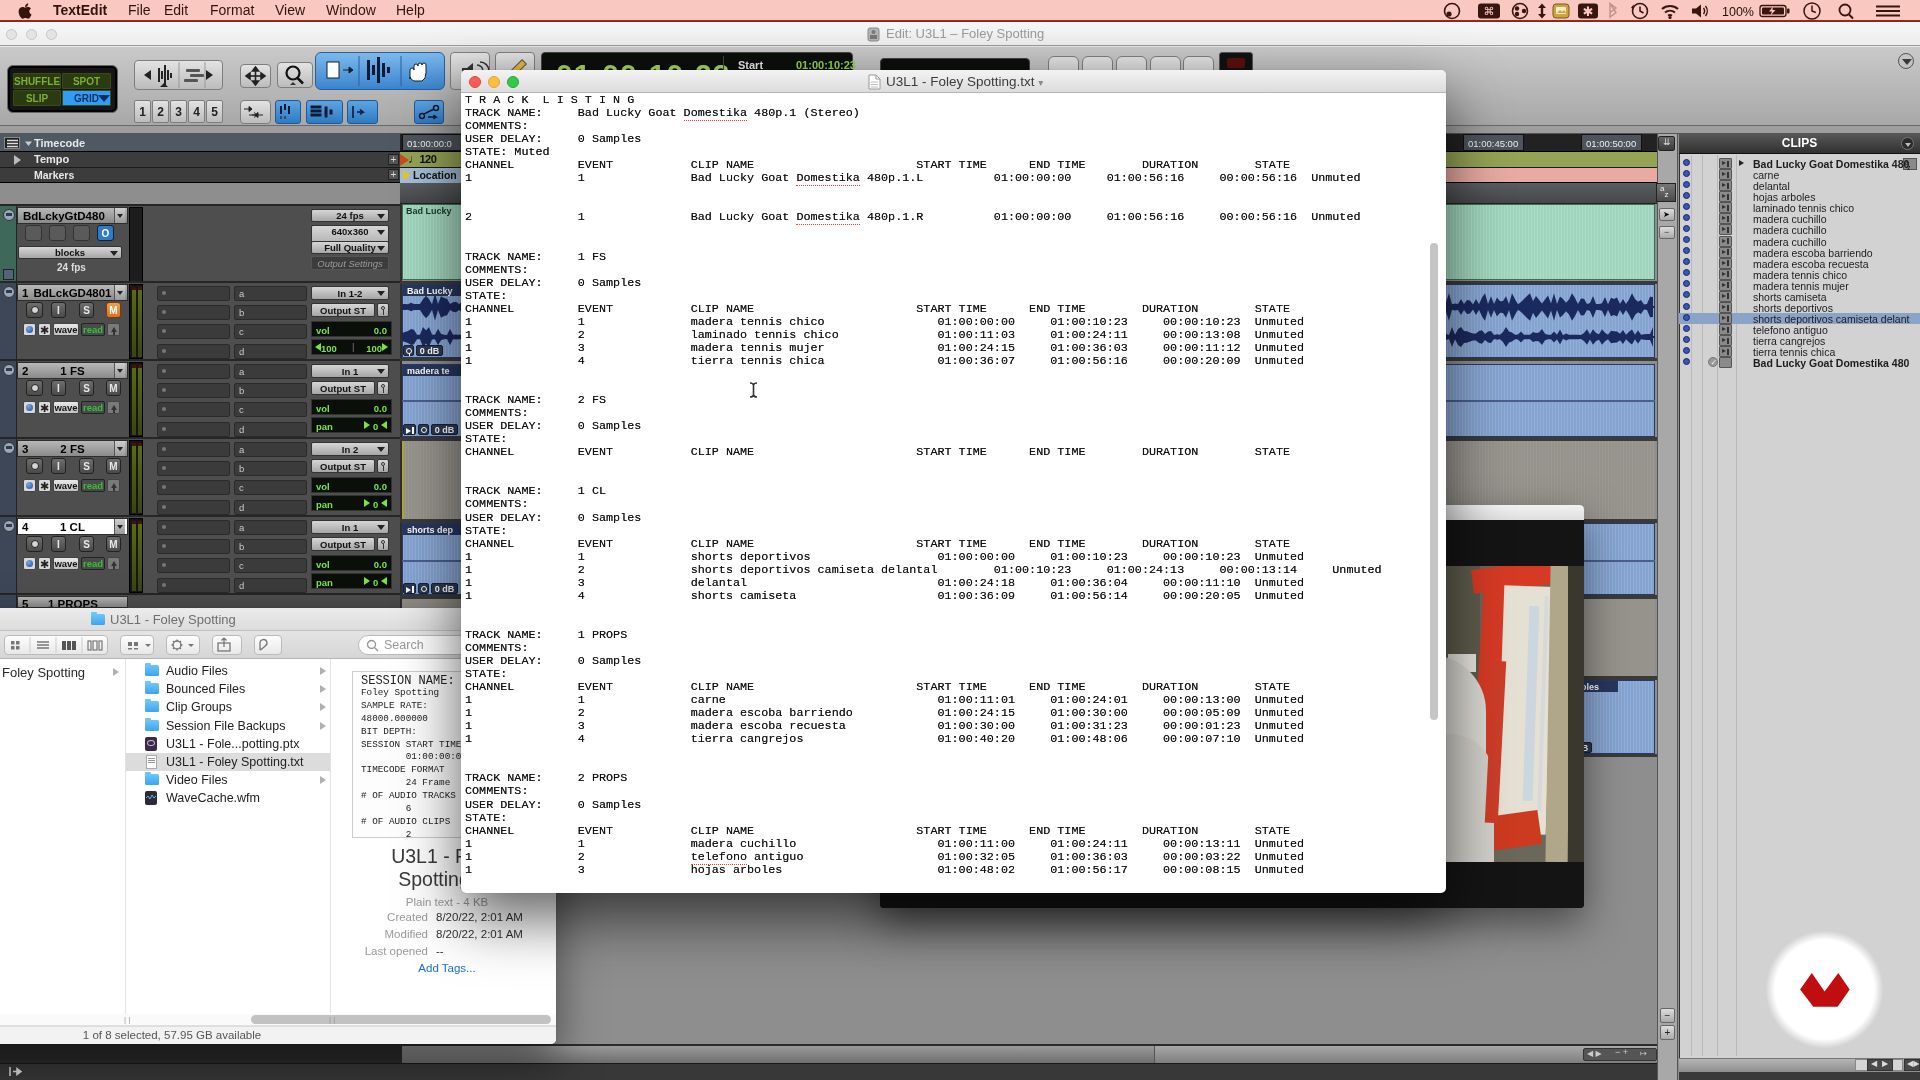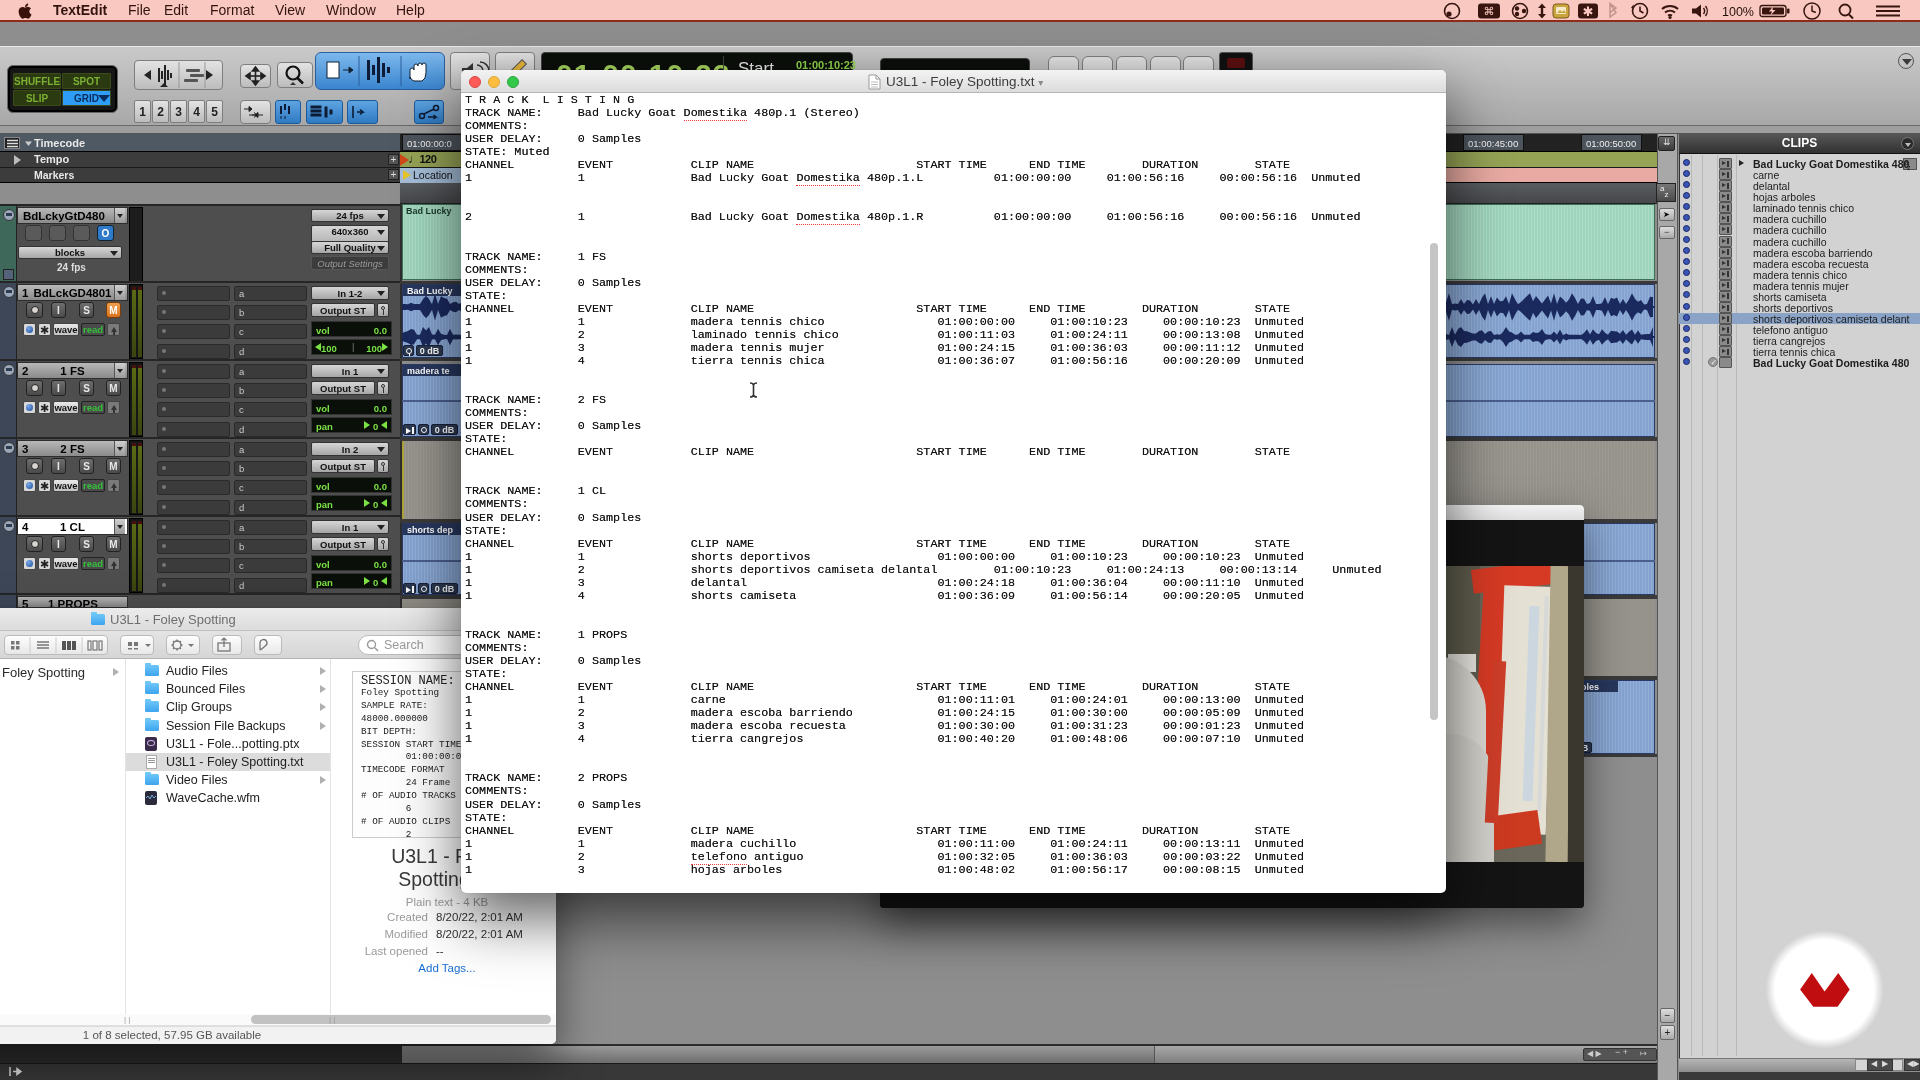--- a/index.html
+++ b/index.html
@@ -38,20 +38,32 @@
 .ficon-folder:before{content:"";position:absolute;left:0;top:-2px;width:6px;height:3px;background:#6ec6f8;border-radius:1px 1px 0 0}
 
 .tewin{left:461px;top:70px;width:985px;height:823px;background:#fff;border-radius:5px;box-shadow:0 25px 60px rgba(0,0,0,.62),0 0 1px rgba(0,0,0,.35)}
 .tetitle{position:absolute;left:0;top:0;width:100%;height:23px;background:linear-gradient(#f3f3f3,#dcdcdc);border-bottom:1px solid #b6b6b6;border-radius:5px 5px 0 0}
 pre.listing{position:absolute;left:4px;top:24px;font-family:"Liberation Mono",monospace;font-size:11.75px;line-height:13.05px;color:#111;letter-spacing:0;text-shadow:0 0 0.55px rgba(0,0,0,.65)}
 .sp{border-bottom:1.6px dotted #f03c32}
 
 .vwin{left:880px;top:505px;width:704px;height:403px;background:#1a1a1a;border-radius:4px;box-shadow:0 15px 40px rgba(0,0,0,.5)}
 </style></head><body>
 <div class="page">
+    <div class="abs pt-title">
+      <div class="tl" style="left:6px;background:#e4e4e4;border:1px solid #c6c6c6"></div>
+      <div class="tl" style="left:26px;background:#e4e4e4;border:1px solid #c6c6c6"></div>
+      <div class="tl" style="left:46px;background:#e4e4e4;border:1px solid #c6c6c6"></div>
+      <div class="abs" style="left:10px;top:33px;width:5px;height:5px;border-radius:50%;background:#555"></div>
+      <svg class="abs" style="left:867px;top:5px" width="13" height="15">
+        <rect x="1" y="1" width="11" height="13" rx="2" fill="#b5b5b5" stroke="#8a8a8a"></rect>
+        <circle cx="6.5" cy="5" r="2" fill="#777"></circle>
+        <rect x="3" y="8" width="7" height="4" fill="#777"></rect>
+      </svg>
+      <div class="pt-title-text" style="left:886px">Edit: U3L1 – Foley Spotting</div>
+    </div>
     <div class="abs toolbar">
       <div class="abs" style="left:0;top:0;width:1920px;height:1px;background:#e8e8e8"></div>
       <div class="abs" style="left:7px;top:19px;width:111px;height:48px;background:#161616;border-radius:6px;border:1px solid #666;box-shadow:inset 0 0 0 2px #000"></div>
       <div class="abs" style="left:13px;top:27px;width:48px;height:16px;background:#2c3a12;border:1px solid #3a4a1a;border-radius:1px;color:#7cb032;font-size:10px;font-weight:bold;text-align:center;line-height:15px">SHUFFLE</div>
       <div class="abs" style="left:62px;top:27px;width:49px;height:16px;background:#2c3a12;border:1px solid #3a4a1a;border-radius:1px;color:#7cb032;font-size:10px;font-weight:bold;text-align:center;line-height:15px">SPOT</div>
       <div class="abs" style="left:13px;top:44px;width:48px;height:16px;background:#2c3a12;border:1px solid #3a4a1a;border-radius:1px;color:#7cb032;font-size:10px;font-weight:bold;text-align:center;line-height:15px">SLIP</div>
       <div class="abs" style="left:62px;top:44px;width:49px;height:16px;background:#2e9df5;border:1px solid #3a4a1a;border-radius:1px;color:#0a2d5e;font-size:10px;font-weight:bold;text-align:center;line-height:15px">GRID</div>
       <div class="abs" style="left:98px;top:49px;border-left:6px solid transparent;border-right:6px solid transparent;border-top:7px solid #0a2d5e"></div>
       <div class="tbtn" style="left:134px;top:14px;width:89px;height:30px"></div>
       <svg class="abs" style="left:134px;top:14px" width="89" height="30">
@@ -150,21 +162,21 @@
       <div class="tbtn" style="left:495px;top:6px;width:40px;height:38px"></div>
       <svg class="abs" style="left:495px;top:6px" width="40" height="38">
         <g transform="rotate(45 20 19)">
           <rect x="17" y="6" width="6" height="20" fill="#e8b73a" stroke="#555"></rect>
           <path d="M17 26 l3 6 3-6z" fill="#e8c89a" stroke="#555"></path>
         </g>
       </svg>
       <div class="abs" style="left:541px;top:6px;width:312px;height:62px;background:#0b0f0a;border-radius:4px;border:1px solid #444"></div>
       <div class="abs" style="left:556px;top:12px;color:#a5d35c;font-size:30px;font-weight:bold;font-family:'Liberation Sans',sans-serif;letter-spacing:1px">01:00:10:23</div>
       <div class="abs" style="left:723px;top:10px;width:1px;height:54px;background:#3a4a3a"></div>
-      <div class="abs" style="left:738px;top:13px;color:#e8e8e8;font-size:17px;font-weight:normal">Start</div>
+      <div class="abs" style="left:738px;top:13px;color:#e8e8e8;font-size:11px;font-weight:bold">Start</div>
       <div class="abs" style="left:796px;top:13px;color:#8fd44a;font-size:11px;font-weight:bold">01:00:10:23</div>
       <div class="abs" style="left:880px;top:12px;width:150px;height:56px;background:#0b0f0a;border-radius:4px;border:1px solid #444"></div>
       <div class="tbtn" style="left:1048px;top:10px;width:31px;height:52px;border-radius:6px"></div>
       <div class="tbtn" style="left:1082px;top:10px;width:31px;height:52px;border-radius:6px"></div>
       <div class="tbtn" style="left:1116px;top:10px;width:31px;height:52px;border-radius:6px"></div>
       <div class="tbtn" style="left:1150px;top:10px;width:31px;height:52px;border-radius:6px"></div>
       <div class="tbtn" style="left:1183px;top:10px;width:31px;height:52px;border-radius:6px"></div>
       <svg class="abs" style="left:1048px;top:10px" width="170" height="52">
         <g fill="#444">
           <path d="M22 20 l-7 6 7 6z M15 20 l-7 6 7 6z"></path>
@@ -199,21 +211,21 @@
     <div class="abs" style="left:388px;top:154px;width:11px;height:11px;background:#555;border:1px solid #222;color:#ddd;font-size:10px;line-height:9px;text-align:center">+</div>
     <div class="abs" style="left:400px;top:152px;width:1257px;height:16px;background:#95a355;border-bottom:1px solid #1a1a1a"></div>
     <div class="abs" style="left:400px;top:154px;width:0;height:0;border-top:6px solid transparent;border-bottom:6px solid transparent;border-left:9px solid #d04818"></div>
     <div class="abs" style="left:408px;top:152px;color:#111;font-size:12px;font-weight:bold;letter-spacing:-0.5px">♩<span style="font-size:11px">120</span></div>
     <div class="abs" style="left:0;top:168px;width:400px;height:15px;background:#3c3c3c;border-bottom:1px solid #000"></div>
     <div class="abs rul-lab" style="left:34px;top:169px;font-size:10.5px">Markers</div>
     <div class="abs" style="left:388px;top:169px;width:11px;height:11px;background:#555;border:1px solid #222;color:#ddd;font-size:10px;line-height:9px;text-align:center">+</div>
     <div class="abs" style="left:400px;top:168px;width:1257px;height:15px;background:#e8aaa2;border-bottom:1px solid #000"></div>
     <div class="abs" style="left:400px;top:168px;width:62px;height:15px;background:#a5bdd8;border-right:1px solid #555"></div>
     <div class="abs" style="left:403px;top:170px;width:0;height:0;border-top:5px solid transparent;border-bottom:5px solid transparent;border-left:8px solid #e8c52a"></div>
-    <div class="abs" style="left:413px;top:169px;color:#111;font-size:10.5px;font-weight:normal">Location</div>
+    <div class="abs" style="left:413px;top:169px;color:#111;font-size:10.5px;font-weight:bold">Location</div>
     <div class="abs" style="left:400px;top:183px;width:1257px;height:21px;background:linear-gradient(#5a5d60,#45474a);border-bottom:1px solid #222"></div>
     <div class="abs" style="left:400px;top:204px;width:1257px;height:876px;background:#8e8e8e"></div>
     <div class="abs" style="left:400px;top:204px;width:2px;height:876px;background:#2e2e2e"></div>
     <div class="abs clipteal" style="left:402px;top:204px;width:1253px;height:76px"></div>
     <div class="abs" style="left:406px;top:206px;color:#1a3a2a;font-size:9px;font-weight:bold">Bad Lucky</div>
     <div class="abs" style="left:400px;top:281px;width:1257px;height:3px;background:#3a3a3a"></div>
     <div class="abs clipblue" style="left:402px;top:284px;width:1253px;height:74px"></div>
     <div class="abs" style="left:402px;top:292px;width:1253px;height:30px;overflow:hidden">
       <svg width="1253" height="30" viewBox="0 0 1253 30" style="position:absolute;left:0;top:0">
         <path d="M0,15.0 L0,12.0 L3,12.0 L6,12.3 L9,10.8 L12,12.0 L15,12.0 L18,12.0 L21,7.2 L24,3.8 L27,7.0 L30,12.2 L33,1.2 L36,12.0 L39,4.2 L42,6.0 L45,6.8 L48,12.0 L51,10.2 L54,9.8 L57,12.0 L60,10.2 L63,10.6 L66,1.2 L69,1.2 L72,7.8 L75,6.1 L78,1.2 L81,4.0 L84,11.0 L87,12.0 L90,7.7 L93,1.2 L96,12.0 L99,1.2 L102,12.0 L105,7.7 L108,10.7 L111,9.8 L114,12.0 L117,12.0 L120,6.9 L123,12.0 L126,11.4 L129,12.0 L132,8.7 L135,12.0 L138,12.0 L141,8.6 L144,4.3 L147,12.1 L150,12.0 L153,12.0 L156,3.7 L159,8.8 L162,6.1 L165,7.4 L168,7.3 L171,12.0 L174,12.0 L177,10.4 L180,7.3 L183,6.2 L186,9.9 L189,8.5 L192,10.7 L195,12.0 L198,6.3 L201,12.5 L204,12.0 L207,7.6 L210,10.8 L213,12.0 L216,1.2 L219,10.2 L222,1.2 L225,7.7 L228,11.5 L231,12.0 L234,11.7 L237,7.0 L240,3.8 L243,6.0 L246,4.8 L249,11.6 L252,5.3 L255,12.0 L258,4.8 L261,9.0 L264,12.0 L267,1.2 L270,9.8 L273,7.4 L276,4.3 L279,12.0 L282,9.6 L285,9.9 L288,9.9 L291,6.5 L294,1.2 L297,7.4 L300,10.7 L303,1.2 L306,9.6 L309,12.0 L312,12.0 L315,6.9 L318,12.0 L321,1.2 L324,12.0 L327,5.0 L330,3.7 L333,7.1 L336,7.7 L339,10.3 L342,7.9 L345,10.0 L348,11.4 L351,12.0 L354,10.7 L357,6.3 L360,12.5 L363,4.0 L366,12.0 L369,12.3 L372,12.0 L375,12.4 L378,6.8 L381,9.2 L384,9.2 L387,1.2 L390,9.5 L393,12.0 L396,11.2 L399,10.6 L402,12.0 L405,12.0 L408,6.5 L411,11.9 L414,5.6 L417,3.7 L420,9.3 L423,1.2 L426,5.1 L429,3.9 L432,8.2 L435,12.0 L438,10.4 L441,12.0 L444,5.4 L447,1.2 L450,6.1 L453,6.8 L456,10.6 L459,8.3 L462,9.6 L465,12.0 L468,12.0 L471,6.1 L474,12.0 L477,12.5 L480,12.0 L483,8.2 L486,12.0 L489,8.3 L492,12.0 L495,12.0 L498,12.0 L501,8.5 L504,9.9 L507,12.0 L510,12.0 L513,8.5 L516,6.2 L519,4.3 L522,4.2 L525,12.0 L528,9.8 L531,11.5 L534,12.0 L537,8.7 L540,3.9 L543,3.6 L546,5.8 L549,11.0 L552,11.8 L555,4.9 L558,4.1 L561,9.8 L564,8.0 L567,8.9 L570,12.0 L573,4.3 L576,12.0 L579,12.0 L582,12.0 L585,8.1 L588,12.0 L591,9.1 L594,4.8 L597,4.2 L600,9.9 L603,11.3 L606,7.7 L609,12.0 L612,12.2 L615,9.1 L618,1.2 L621,4.8 L624,8.5 L627,11.2 L630,6.4 L633,4.9 L636,12.0 L639,6.9 L642,1.2 L645,8.6 L648,5.4 L651,7.8 L654,11.9 L657,4.4 L660,1.2 L663,6.5 L666,7.3 L669,5.0 L672,10.5 L675,9.9 L678,7.5 L681,7.1 L684,5.4 L687,7.0 L690,5.1 L693,9.8 L696,11.8 L699,11.4 L702,4.4 L705,8.3 L708,12.0 L711,4.9 L714,5.4 L717,7.8 L720,7.3 L723,1.2 L726,12.0 L729,4.4 L732,4.1 L735,4.6 L738,5.9 L741,12.0 L744,12.0 L747,8.6 L750,6.4 L753,12.0 L756,8.5 L759,12.0 L762,1.2 L765,10.7 L768,1.2 L771,12.0 L774,1.2 L777,12.0 L780,7.9 L783,1.2 L786,12.2 L789,12.0 L792,9.0 L795,1.2 L798,10.1 L801,3.6 L804,11.7 L807,12.0 L810,10.5 L813,11.7 L816,12.0 L819,1.2 L822,7.6 L825,11.5 L828,4.8 L831,12.0 L834,1.2 L837,5.7 L840,3.8 L843,12.4 L846,11.0 L849,12.5 L852,12.0 L855,10.7 L858,6.1 L861,12.1 L864,10.2 L867,12.0 L870,10.1 L873,12.2 L876,12.0 L879,1.2 L882,9.2 L885,1.2 L888,12.4 L891,7.4 L894,12.4 L897,12.0 L900,10.4 L903,9.8 L906,1.2 L909,9.5 L912,12.0 L915,12.0 L918,8.2 L921,4.3 L924,12.0 L927,8.6 L930,8.0 L933,1.2 L936,7.1 L939,5.5 L942,6.7 L945,1.2 L948,12.0 L951,8.7 L954,9.2 L957,7.2 L960,11.7 L963,6.7 L966,7.4 L969,6.3 L972,9.8 L975,6.6 L978,7.9 L981,12.0 L984,12.0 L987,1.2 L990,1.2 L993,12.0 L996,12.0 L999,12.0 L1002,10.0 L1005,9.8 L1008,9.3 L1011,10.1 L1014,12.0 L1017,6.8 L1020,5.0 L1023,12.0 L1026,4.1 L1029,1.2 L1032,12.0 L1035,5.0 L1038,10.0 L1041,12.0 L1044,10.3 L1047,1.2 L1050,12.2 L1053,11.6 L1056,12.0 L1059,7.1 L1062,12.0 L1065,8.0 L1068,8.4 L1071,12.5 L1074,6.9 L1077,12.2 L1080,5.6 L1083,1.2 L1086,12.0 L1089,4.2 L1092,12.0 L1095,5.6 L1098,9.3 L1101,9.1 L1104,4.3 L1107,11.9 L1110,1.2 L1113,7.2 L1116,12.2 L1119,10.1 L1122,6.9 L1125,4.0 L1128,1.2 L1131,9.2 L1134,4.1 L1137,7.8 L1140,11.6 L1143,7.5 L1146,3.6 L1149,11.5 L1152,1.2 L1155,12.0 L1158,4.6 L1161,6.9 L1164,10.8 L1167,7.6 L1170,1.2 L1173,6.1 L1176,11.9 L1179,6.5 L1182,6.8 L1185,12.0 L1188,11.1 L1191,4.1 L1194,12.0 L1197,12.0 L1200,11.2 L1203,5.0 L1206,12.2 L1209,5.7 L1212,7.0 L1215,5.4 L1218,12.1 L1221,7.1 L1224,12.0 L1227,7.5 L1230,1.2 L1233,7.1 L1236,9.7 L1239,8.1 L1242,12.4 L1245,12.0 L1248,4.7 L1251,5.0 L1251,25.0 L1248,25.3 L1245,18.0 L1242,17.6 L1239,21.9 L1236,20.3 L1233,22.9 L1230,28.8 L1227,22.5 L1224,18.0 L1221,22.9 L1218,17.9 L1215,24.6 L1212,23.0 L1209,24.3 L1206,17.8 L1203,25.0 L1200,18.8 L1197,18.0 L1194,18.0 L1191,25.9 L1188,18.9 L1185,18.0 L1182,23.2 L1179,23.5 L1176,18.1 L1173,23.9 L1170,28.8 L1167,22.4 L1164,19.2 L1161,23.1 L1158,25.4 L1155,18.0 L1152,28.8 L1149,18.5 L1146,26.4 L1143,22.5 L1140,18.4 L1137,22.2 L1134,25.9 L1131,20.8 L1128,28.8 L1125,26.0 L1122,23.1 L1119,19.9 L1116,17.8 L1113,22.8 L1110,28.8 L1107,18.1 L1104,25.7 L1101,20.9 L1098,20.7 L1095,24.4 L1092,18.0 L1089,25.8 L1086,18.0 L1083,28.8 L1080,24.4 L1077,17.8 L1074,23.1 L1071,17.5 L1068,21.6 L1065,22.0 L1062,18.0 L1059,22.9 L1056,18.0 L1053,18.4 L1050,17.8 L1047,28.8 L1044,19.7 L1041,18.0 L1038,20.0 L1035,25.0 L1032,18.0 L1029,28.8 L1026,25.9 L1023,18.0 L1020,25.0 L1017,23.2 L1014,18.0 L1011,19.9 L1008,20.7 L1005,20.2 L1002,20.0 L999,18.0 L996,18.0 L993,18.0 L990,28.8 L987,28.8 L984,18.0 L981,18.0 L978,22.1 L975,23.4 L972,20.2 L969,23.7 L966,22.6 L963,23.3 L960,18.3 L957,22.8 L954,20.8 L951,21.3 L948,18.0 L945,28.8 L942,23.3 L939,24.5 L936,22.9 L933,28.8 L930,22.0 L927,21.4 L924,18.0 L921,25.7 L918,21.8 L915,18.0 L912,18.0 L909,20.5 L906,28.8 L903,20.2 L900,19.6 L897,18.0 L894,17.6 L891,22.6 L888,17.6 L885,28.8 L882,20.8 L879,28.8 L876,18.0 L873,17.8 L870,19.9 L867,18.0 L864,19.8 L861,17.9 L858,23.9 L855,19.3 L852,18.0 L849,17.5 L846,19.0 L843,17.6 L840,26.2 L837,24.3 L834,28.8 L831,18.0 L828,25.2 L825,18.5 L822,22.4 L819,28.8 L816,18.0 L813,18.3 L810,19.5 L807,18.0 L804,18.3 L801,26.4 L798,19.9 L795,28.8 L792,21.0 L789,18.0 L786,17.8 L783,28.8 L780,22.1 L777,18.0 L774,28.8 L771,18.0 L768,28.8 L765,19.3 L762,28.8 L759,18.0 L756,21.5 L753,18.0 L750,23.6 L747,21.4 L744,18.0 L741,18.0 L738,24.1 L735,25.4 L732,25.9 L729,25.6 L726,18.0 L723,28.8 L720,22.7 L717,22.2 L714,24.6 L711,25.1 L708,18.0 L705,21.7 L702,25.6 L699,18.6 L696,18.2 L693,20.2 L690,24.9 L687,23.0 L684,24.6 L681,22.9 L678,22.5 L675,20.1 L672,19.5 L669,25.0 L666,22.7 L663,23.5 L660,28.8 L657,25.6 L654,18.1 L651,22.2 L648,24.6 L645,21.4 L642,28.8 L639,23.1 L636,18.0 L633,25.1 L630,23.6 L627,18.8 L624,21.5 L621,25.2 L618,28.8 L615,20.9 L612,17.8 L609,18.0 L606,22.3 L603,18.7 L600,20.1 L597,25.8 L594,25.2 L591,20.9 L588,18.0 L585,21.9 L582,18.0 L579,18.0 L576,18.0 L573,25.7 L570,18.0 L567,21.1 L564,22.0 L561,20.2 L558,25.9 L555,25.1 L552,18.2 L549,19.0 L546,24.2 L543,26.4 L540,26.1 L537,21.3 L534,18.0 L531,18.5 L528,20.2 L525,18.0 L522,25.8 L519,25.7 L516,23.8 L513,21.5 L510,18.0 L507,18.0 L504,20.1 L501,21.5 L498,18.0 L495,18.0 L492,18.0 L489,21.7 L486,18.0 L483,21.8 L480,18.0 L477,17.5 L474,18.0 L471,23.9 L468,18.0 L465,18.0 L462,20.4 L459,21.7 L456,19.4 L453,23.2 L450,23.9 L447,28.8 L444,24.6 L441,18.0 L438,19.6 L435,18.0 L432,21.8 L429,26.1 L426,24.9 L423,28.8 L420,20.7 L417,26.3 L414,24.4 L411,18.1 L408,23.5 L405,18.0 L402,18.0 L399,19.4 L396,18.8 L393,18.0 L390,20.5 L387,28.8 L384,20.8 L381,20.8 L378,23.2 L375,17.6 L372,18.0 L369,17.7 L366,18.0 L363,26.0 L360,17.5 L357,23.7 L354,19.3 L351,18.0 L348,18.6 L345,20.0 L342,22.1 L339,19.7 L336,22.3 L333,22.9 L330,26.3 L327,25.0 L324,18.0 L321,28.8 L318,18.0 L315,23.1 L312,18.0 L309,18.0 L306,20.4 L303,28.8 L300,19.3 L297,22.6 L294,28.8 L291,23.5 L288,20.1 L285,20.1 L282,20.4 L279,18.0 L276,25.7 L273,22.6 L270,20.2 L267,28.8 L264,18.0 L261,21.0 L258,25.2 L255,18.0 L252,24.7 L249,18.4 L246,25.2 L243,24.0 L240,26.2 L237,23.0 L234,18.3 L231,18.0 L228,18.5 L225,22.3 L222,28.8 L219,19.8 L216,28.8 L213,18.0 L210,19.2 L207,22.4 L204,18.0 L201,17.5 L198,23.7 L195,18.0 L192,19.3 L189,21.5 L186,20.1 L183,23.8 L180,22.7 L177,19.6 L174,18.0 L171,18.0 L168,22.7 L165,22.6 L162,23.9 L159,21.2 L156,26.3 L153,18.0 L150,18.0 L147,17.9 L144,25.7 L141,21.4 L138,18.0 L135,18.0 L132,21.3 L129,18.0 L126,18.6 L123,18.0 L120,23.1 L117,18.0 L114,18.0 L111,20.2 L108,19.3 L105,22.3 L102,18.0 L99,28.8 L96,18.0 L93,28.8 L90,22.3 L87,18.0 L84,19.0 L81,26.0 L78,28.8 L75,23.9 L72,22.2 L69,28.8 L66,28.8 L63,19.4 L60,19.8 L57,18.0 L54,20.2 L51,19.8 L48,18.0 L45,23.2 L42,24.0 L39,25.8 L36,18.0 L33,28.8 L30,17.8 L27,23.0 L24,26.2 L21,22.8 L18,18.0 L15,18.0 L12,18.0 L9,19.2 L6,17.7 L3,18.0 L0,18.0 Z" fill="#1b2a5e"></path>

